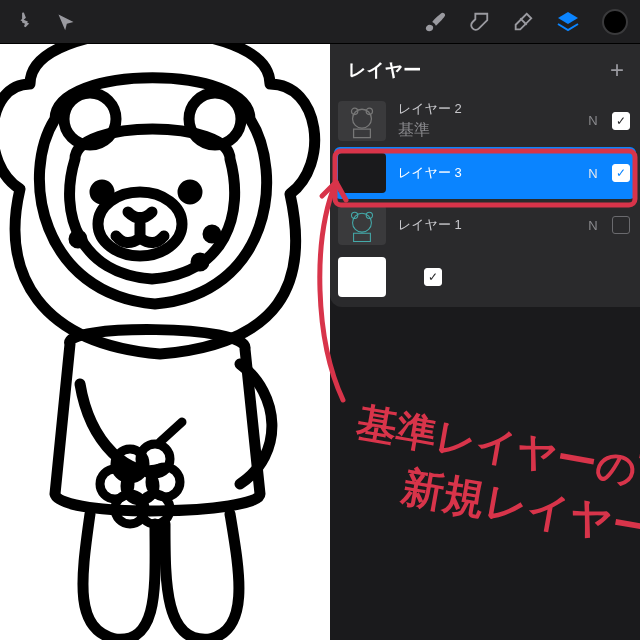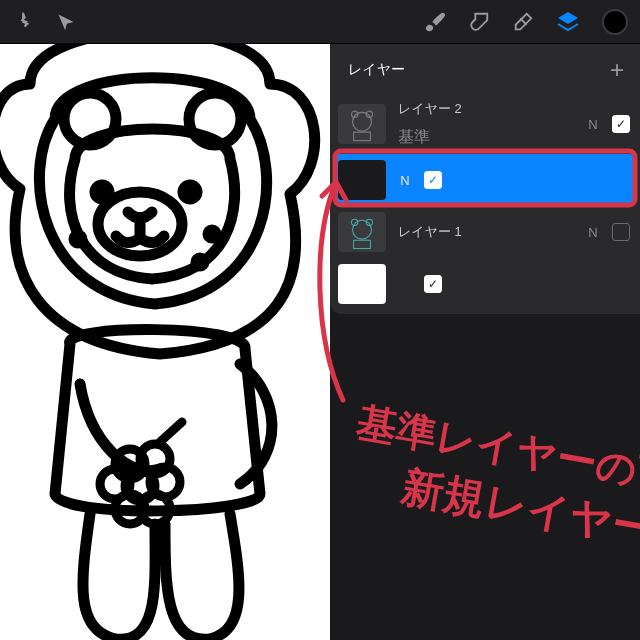--- a/index.html
+++ b/index.html
@@ -33,39 +33,39 @@
   
   .layers-panel {
     position: absolute; top: 44px; right: 0; width: 310px;
     background: #2a2a2c; border-radius: 0 0 0 12px;
     padding-bottom: 4px; z-index: 5;
   }
   .lp-header {
     display: flex; align-items: center; justify-content: space-between;
     padding: 14px 16px 12px 18px;
   }
-  .lp-title { color: #fff; font-size: 14px; font-weight: 400; }
+  .lp-title { color: #fff; font-size: 18px; font-weight: 700; }
   .lp-add { color: #9a9aa0; font-size: 24px; font-weight: 300; line-height: 1; }
 
   .layer-row {
     display: flex; align-items: center; gap: 12px;
     padding: 6px 10px 6px 8px; position: relative;
   }
   .layer-row.selected {
     background: #0a84ff; margin: 0 4px; border-radius: 6px;
     padding-left: 4px; padding-right: 6px;
   }
   .layer-thumb {
     width: 48px; height: 40px; border-radius: 4px;
     background: #3a3a3c; flex-shrink: 0; position: relative; overflow: hidden;
   }
   .layer-thumb.white { background: #fff; }
   .layer-thumb.dark { background: #1a1a1c; }
   .thumb-content { position: absolute; inset: 3px; }
-  .layer-text { flex: 1; display: flex; flex-direction: column; gap: 9px; }
+  .layer-text { flex: 1; display: flex; flex-direction: column; gap: 2px; }
   .layer-name { color: #c8c8cc; font-size: 13px; }
   .layer-sub  { color: #8a8a8e; font-size: 16px; }
   .layer-row.selected .layer-name { color: #fff; }
   .layer-blend { color: #8a8a8e; font-size: 13px; width: 14px; text-align: center; }
   .layer-row.selected .layer-blend { color: #e8e8ec; }
   .layer-chk {
     width: 18px; height: 18px; border-radius: 3px;
     border: 1.5px solid #6a6a6e; display: flex; align-items: center; justify-content: center;
     font-size: 12px; color: #6a6a6e;
   }
@@ -190,20 +190,23 @@
     <div class="layer-text">
       <div class="layer-name">レイヤー 2</div>
       <div class="layer-sub">基準</div>
     </div>
     <div class="layer-blend">N</div>
     <div class="layer-chk on">✓</div>
   </div>
 
   <div class="layer-row selected">
     <div class="layer-thumb dark"></div>
+    <div class="layer-text">
+      <div class="layer-name">レイヤー 3</div>
+    </div>
     <div class="layer-blend">N</div>
     <div class="layer-chk on">✓</div>
   </div>
 
   <div class="layer-row">
     <div class="layer-thumb">
       <svg class="thumb-content" viewBox="0 0 40 34">
           <g fill="none" stroke="#4aa" stroke-width="1">
             <circle cx="20" cy="14" r="9"></circle>
             <circle cx="13" cy="7" r="3"></circle>

